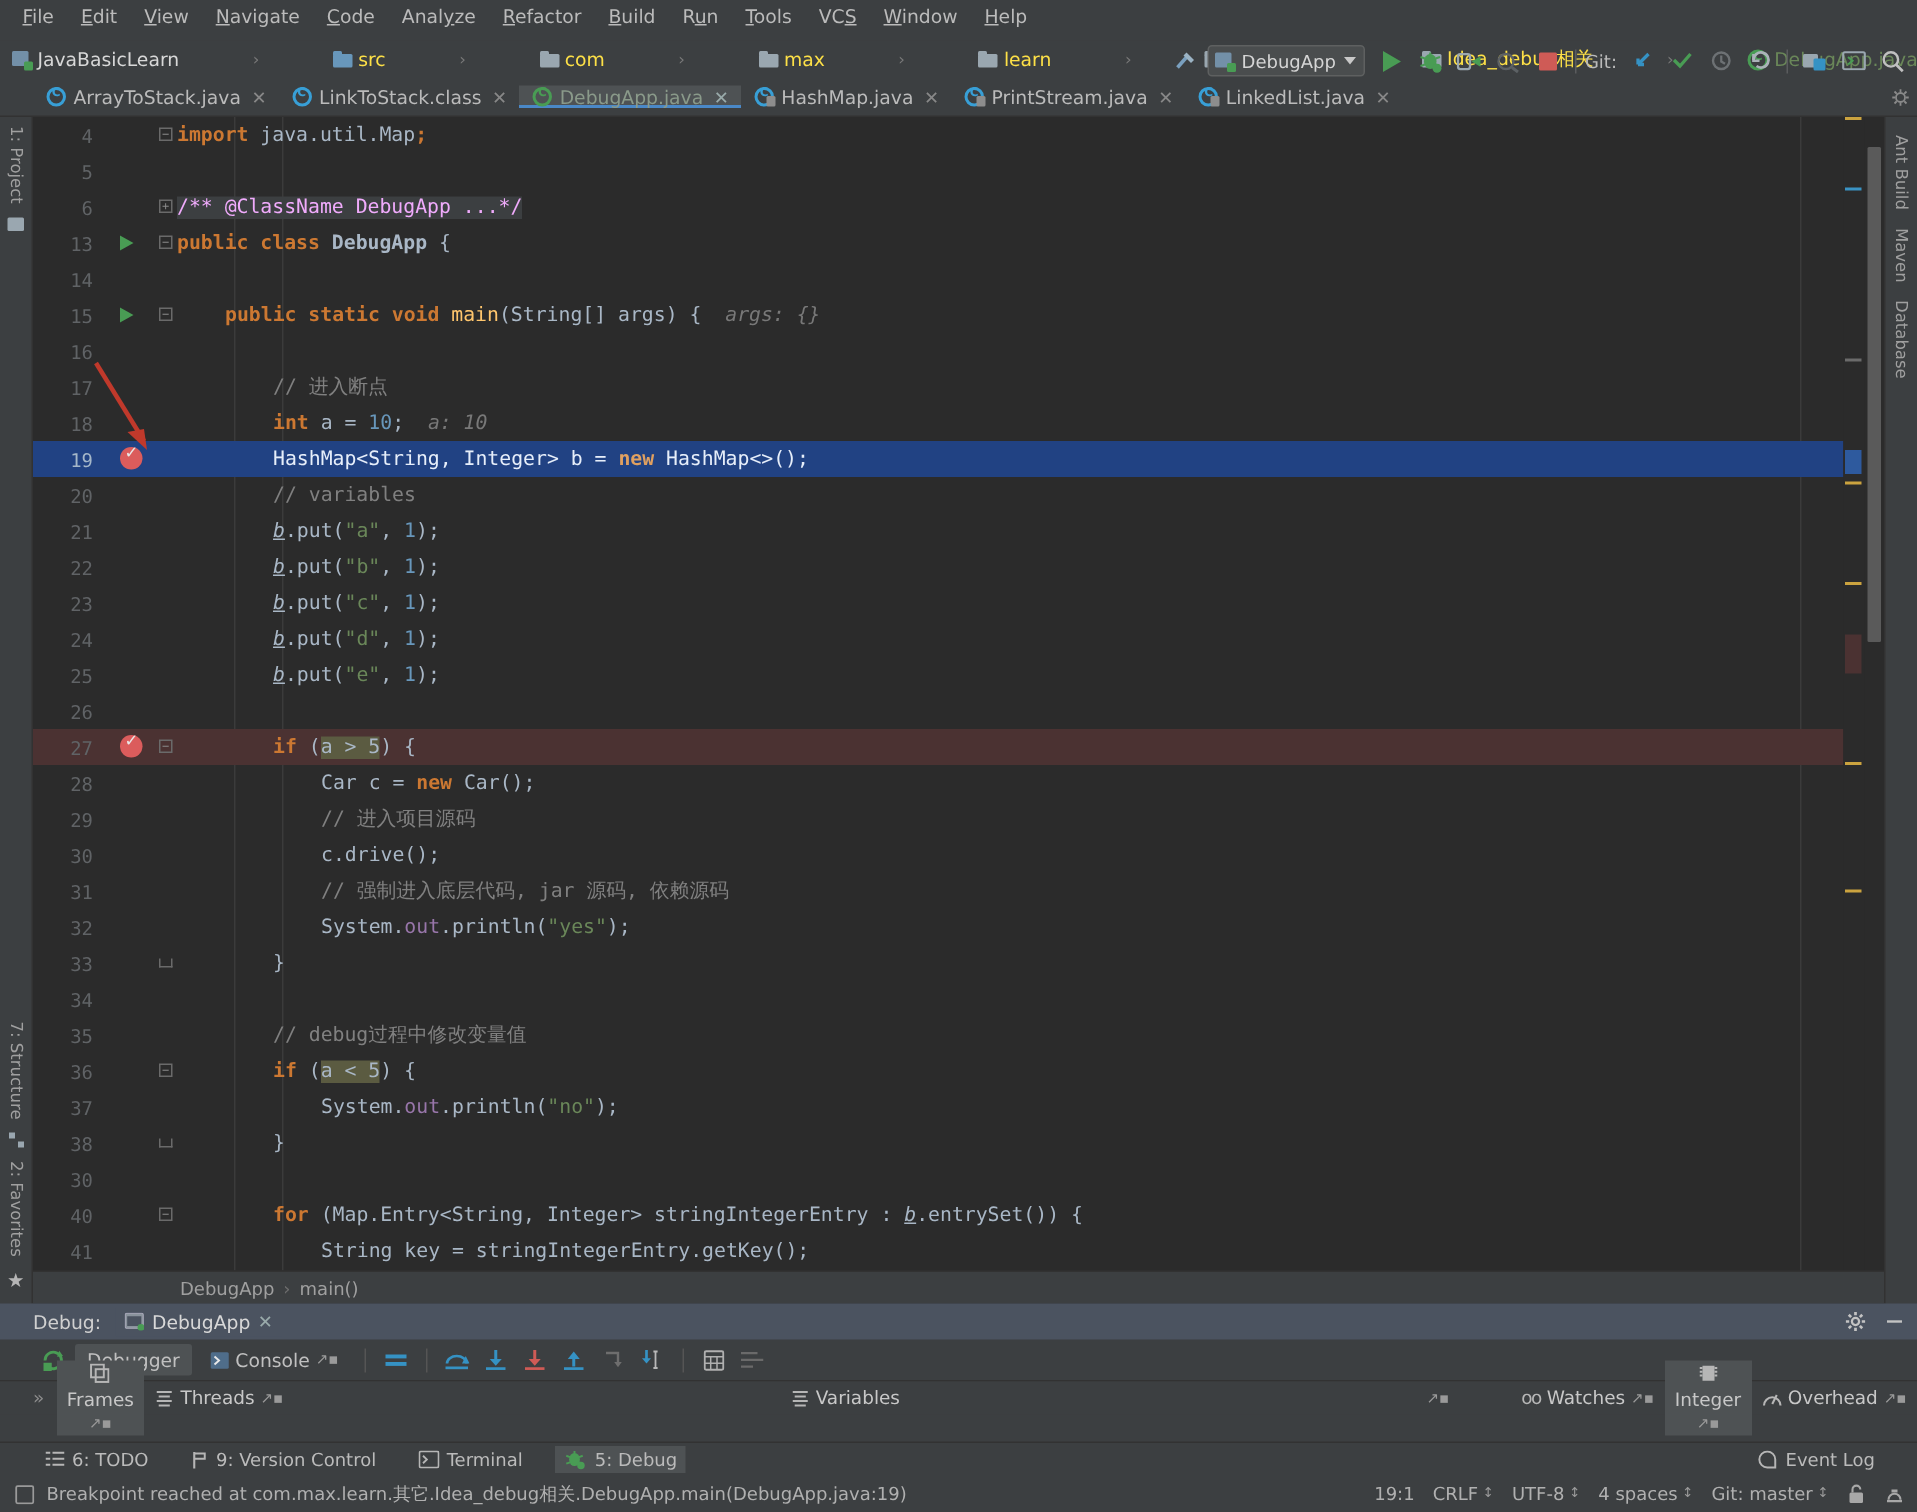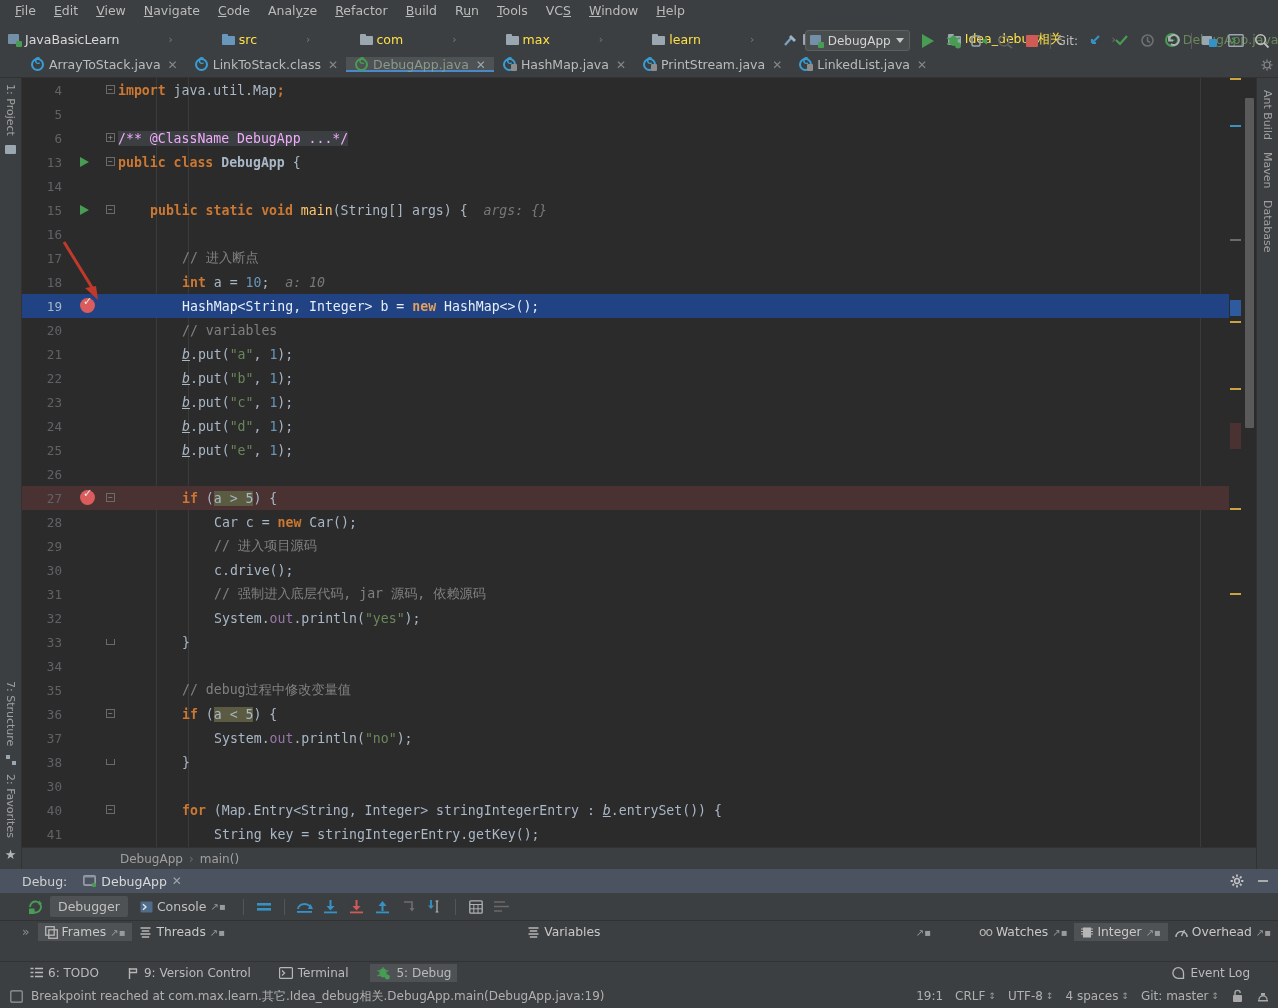--- a/index.html
+++ b/index.html
@@ -237,21 +237,21 @@
   }
   .dbg-tab.sel { background:#4e5254; }
   .dp-sep { width:1px;height:16px;background:#555; margin:0 5px; }
   .dp-icon { width:22px;height:20px; display:flex;align-items:center;justify-content:center; }
 
   .dp-row2 {
     height: 22px; background:#3c3f41; display:flex; align-items:center;
     padding-left: 22px; gap:0px; font-size:12.3px; color:#c8c8c8;
   }
   .seg { display:flex; align-items:center; gap:4px; padding: 2px 7px; }
-  .seg.sel { background:#4e5254; }
+  .seg.sel { background:#4e5254;flex-direction:column; }
   .pin { color:#9a9a9a; font-size:10px; }
 
   
   .botbar {
     height: 23px; flex:0 0 23px; background:#3c3f41; display:flex; align-items:center;
     padding-left: 24px; gap: 16px; border-top:1px solid #323232; position:relative;
   }
   .botitem { display:flex; align-items:center; gap:5px; font-size:12px; color:#bbb; padding: 2px 6px;}
   .botitem.sel { background:#4e5254; }
   .botbar-right { position:absolute; right:28px; display:flex; align-items:center; gap:5px; font-size:12px;}

